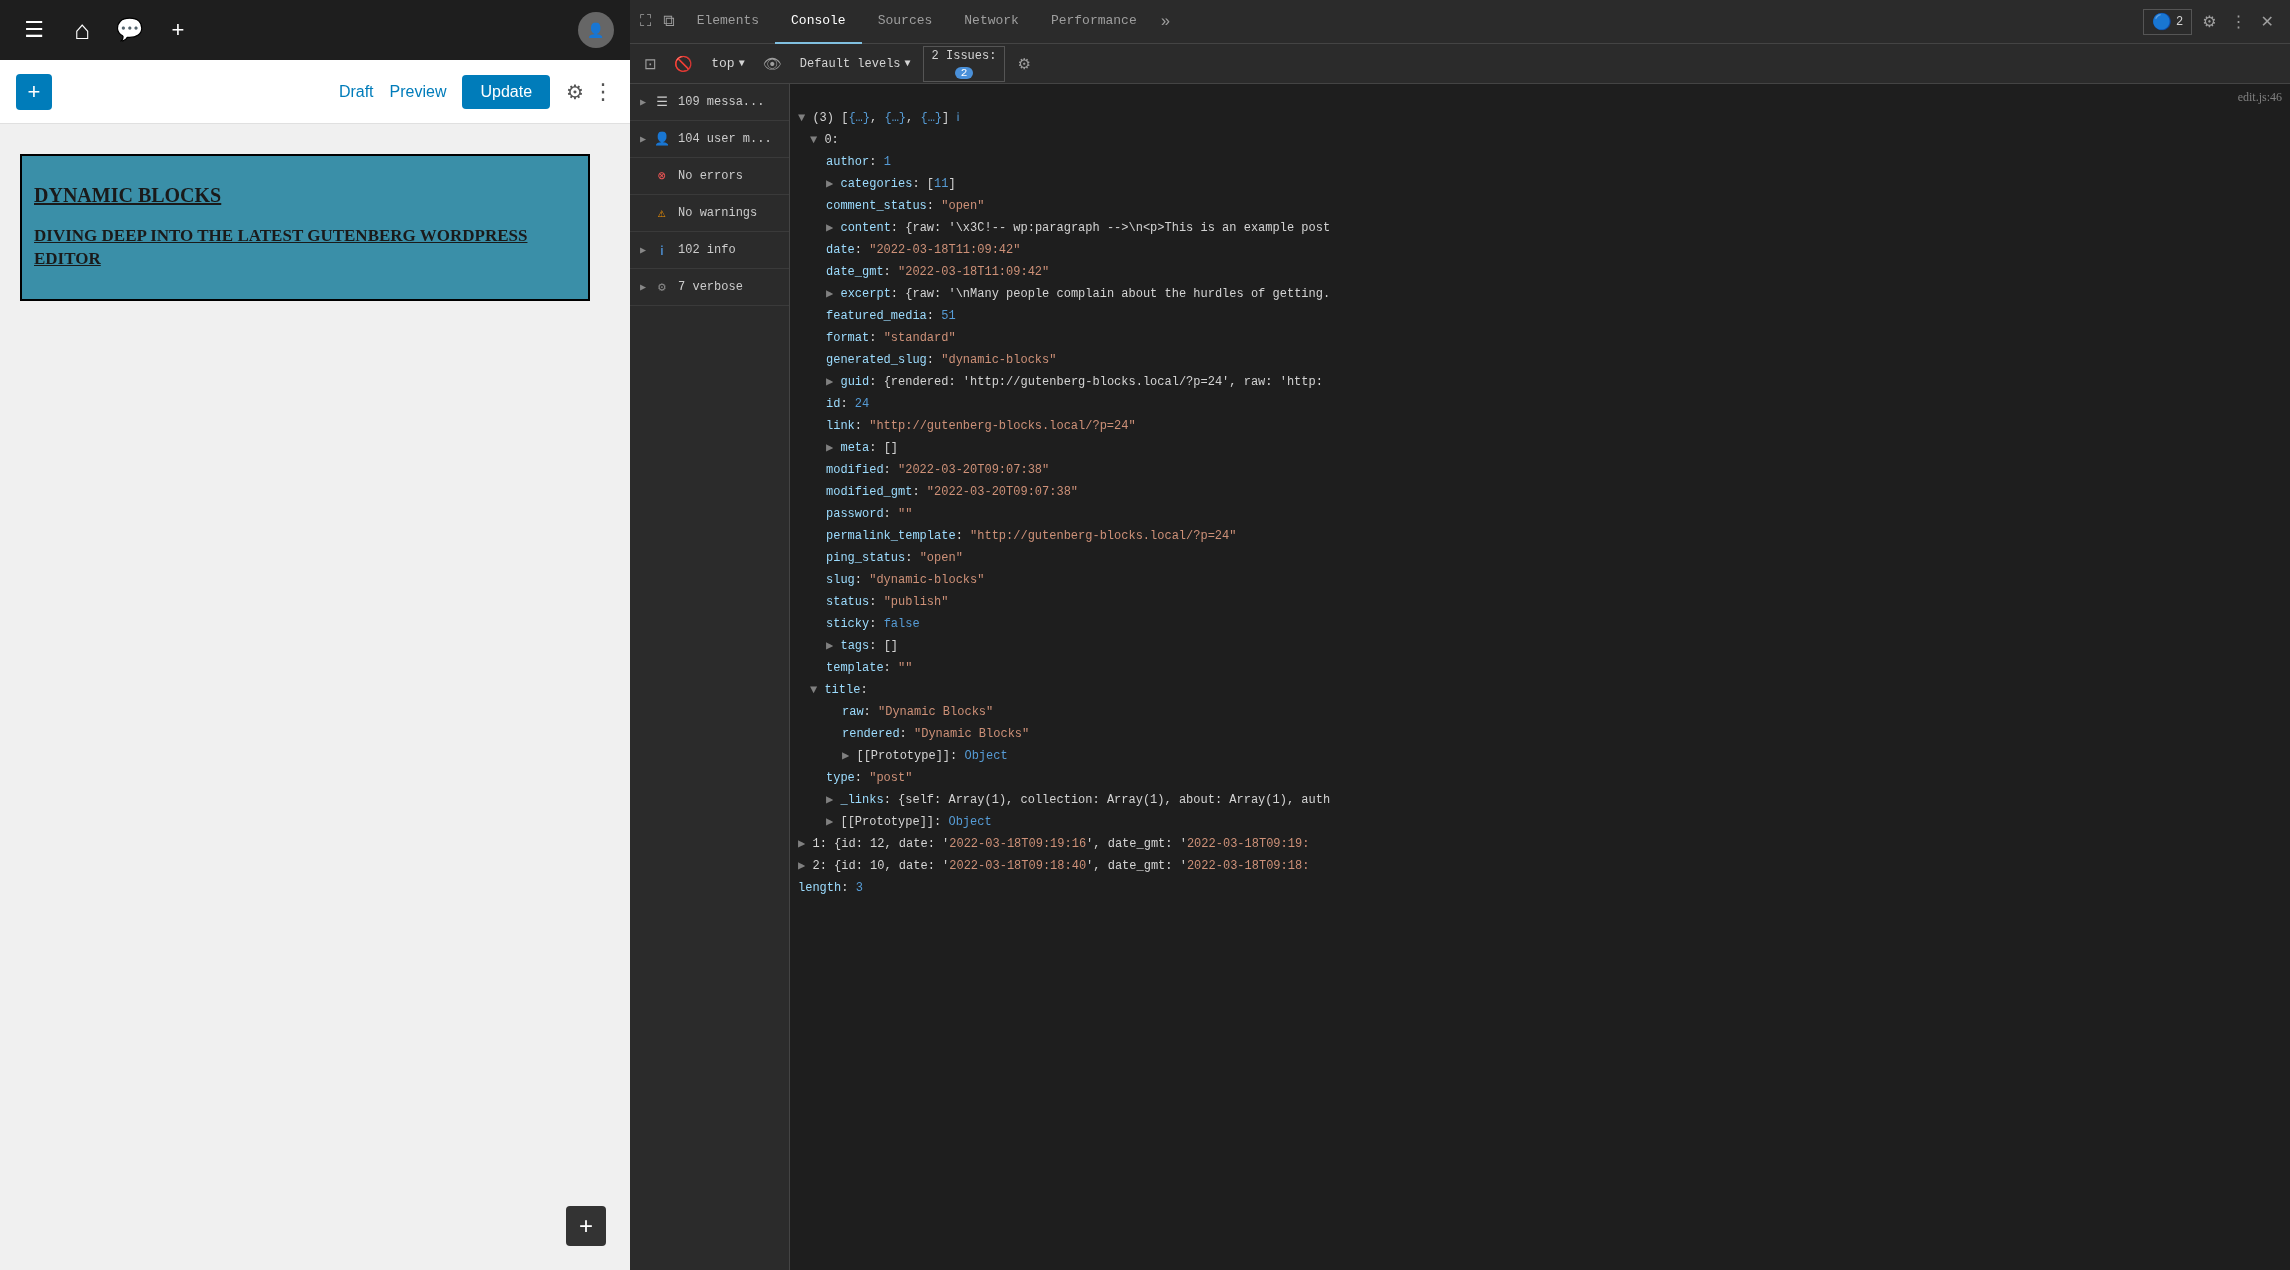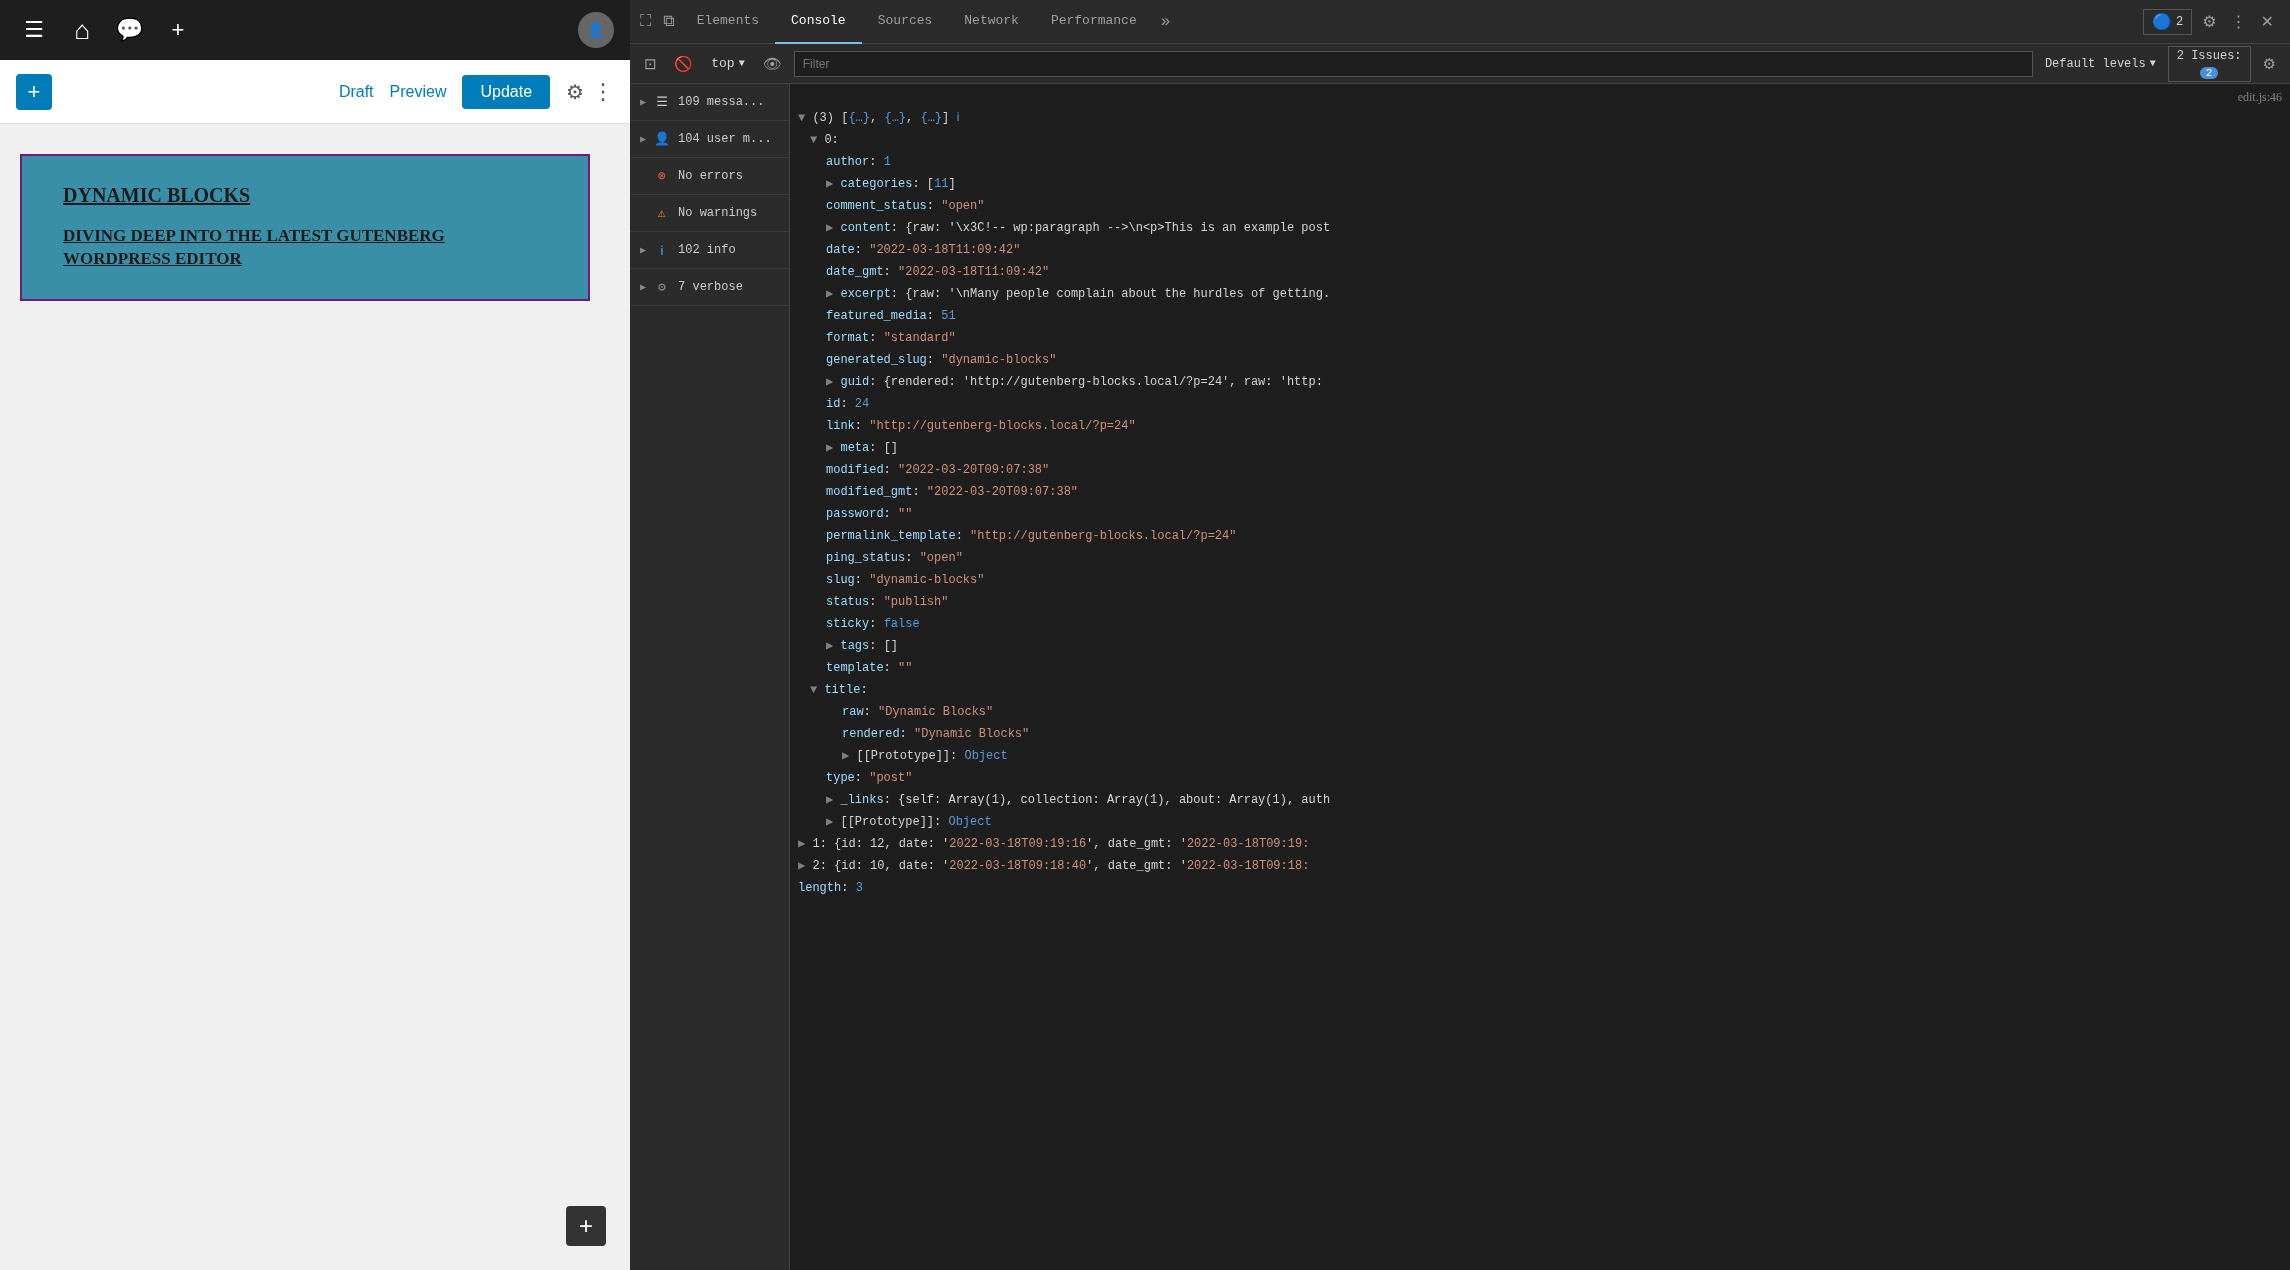--- a/index.html
+++ b/index.html
@@ -99,22 +99,22 @@
     .wp-content {
       flex: 1;
       background: #f0f0f0;
       padding: 30px 20px;
       overflow-y: auto;
       position: relative;
     }
 
     .wp-block {
       background: #3a8fa8;
-      border: 2px solid #701a75;
-      padding: 28px 41px;
+      border: 2px solid #000000;
+      padding: 28px 12px;
       margin-bottom: 20px;
       max-width: 570px;
     }
 
     .wp-block-title {
       color: #1a1a1a;
       font-size: 20px;
       font-weight: 900;
       text-decoration: underline;
       text-transform: uppercase;
@@ -460,21 +460,20 @@
   </div>
 
   <div class="devtools-secondbar">
     <button class="devtools-btn-icon">⊡</button>
     <button class="devtools-btn-icon">🚫</button>
     <div class="devtools-context-select">
       <span>top</span>
       <span style="font-size:10px;">▼</span>
     </div>
     <button class="devtools-btn-icon">👁</button>
-    <input class="devtools-filter-input" placeholder="Filter" style="">
     <div class="devtools-levels">
       <span>Default levels</span>
       <span style="font-size:10px;">▼</span>
     </div>
     <div class="devtools-issues-badge">
       <span>2 Issues:</span>
       <span class="issue-count-badge">2</span>
     </div>
     <button class="devtools-settings-btn">⚙</button>
   </div>

